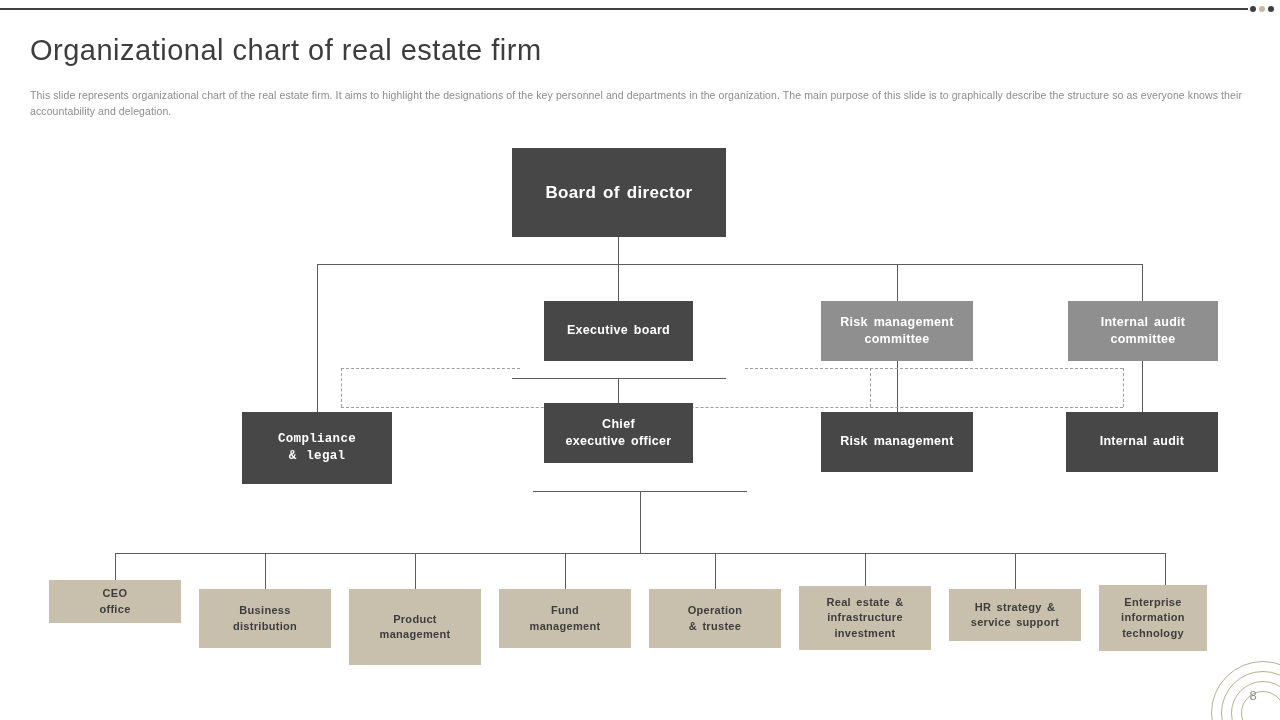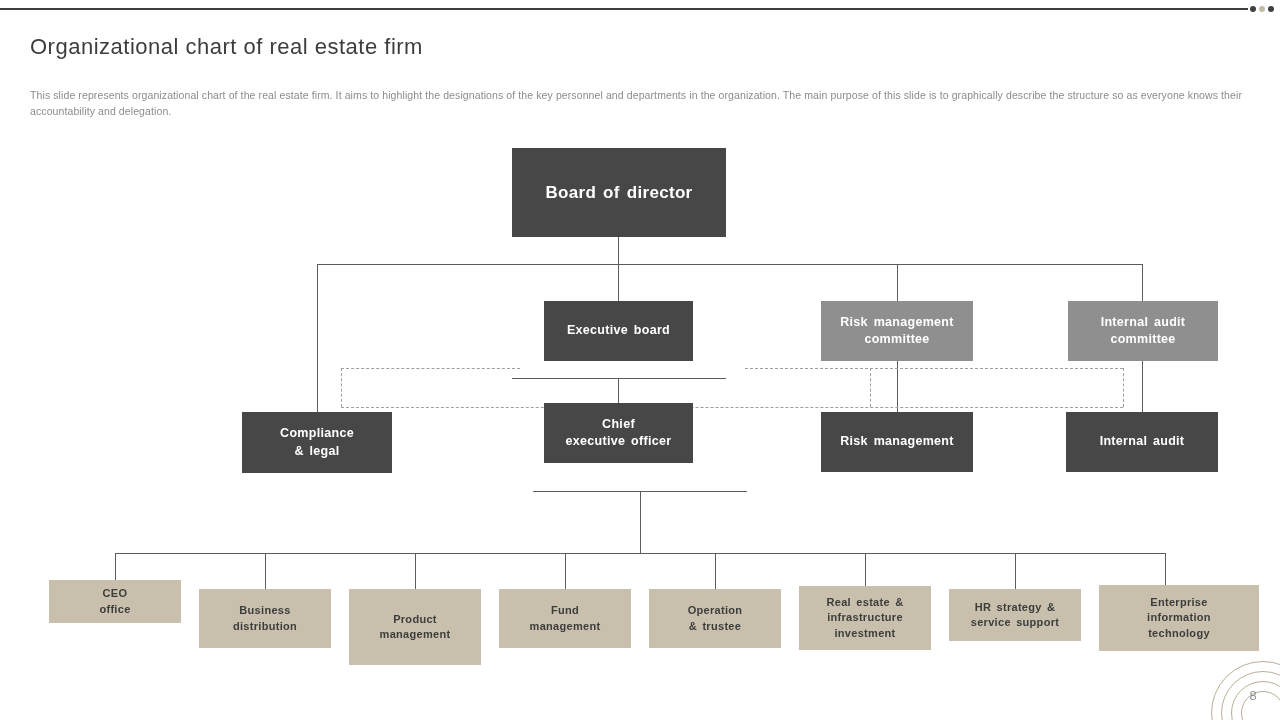--- a/index.html
+++ b/index.html
@@ -4,21 +4,21 @@
 <style>
   html,body{margin:0;padding:0;background:#fff;}
   .slide{
     position:relative;width:1280px;height:720px;background:#ffffff;
     overflow:hidden;font-family:"Liberation Sans",sans-serif;
   }
   
   .accent-bar{position:absolute;left:0;top:8;height:2px;background:#3f3f3f;z-index:3;}
   .accent-dot{position:absolute;width:6px;height:6px;border-radius:50%;z-index:3;}
   
-  .title{position:absolute;left:30px;top:34px;font-size:22px;font-weight:400;color:#3d3d3d;letter-spacing:.5px;}
+  .title{position:absolute;left:30px;top:34px;font-size:29px;font-weight:400;color:#3d3d3d;letter-spacing:.5px;}
   .desc{position:absolute;left:30px;top:87px;width:1212px;font-size:10.5px;line-height:1.55;color:#8c8c8c;letter-spacing:.1px;}
   
   .hline{position:absolute;height:1px;background:#5c5c5c;z-index:1;}
   .vline{position:absolute;width:1px;background:#5c5c5c;z-index:1;}
   .dash-h{position:absolute;height:0;border-top:1px dashed #9e9e9e;z-index:1;}
   .dash-v{position:absolute;width:0;border-left:1px dashed #9e9e9e;z-index:1;}
   
   .node{position:absolute;display:flex;align-items:center;justify-content:center;
         text-align:center;font-weight:bold;z-index:2;}
   .node .lbl{white-space:pre-line;line-height:1.4;letter-spacing:.3px;word-spacing:2px;}
@@ -86,21 +86,21 @@
   </div>
   <div class="node gray mid" style="left:821px;top:301px;width:152px;height:60px;">
     <span class="lbl">Risk management
 committee</span>
   </div>
   <div class="node gray mid" style="left:1068px;top:301px;width:150px;height:60px;">
     <span class="lbl">Internal audit
 committee</span>
   </div>
 
-  <div class="node dark mid" style="left:242px;top:412px;width:150px;height:61px;">
+  <div class="node dark mid" style="left:242px;top:412px;width:150px;height:72px;font-family:Liberation Mono, monospace;">
     <span class="lbl">Compliance
 &amp; legal</span>
   </div>
   <div class="node dark mid" style="left:544px;top:403px;width:149px;height:60px;">
     <span class="lbl">Chief
 executive officer</span>
   </div>
   <div class="node dark mid" style="left:821px;top:412px;width:152px;height:60px;">
     <span class="lbl">Risk management</span>
   </div>
@@ -130,21 +130,21 @@
   </div>
   <div class="node tan dept" style="left:799px;top:586px;width:132px;height:64px;">
     <span class="lbl">Real estate &amp;
 infrastructure
 investment</span>
   </div>
   <div class="node tan dept" style="left:949px;top:589px;width:132px;height:52px;">
     <span class="lbl">HR strategy &amp;
 service support</span>
   </div>
-  <div class="node tan dept" style="left:1099px;top:585px;width:160px;height:66px;">
+  <div class="node tan dept" style="left:1099px;top:585px;width:108px;height:66px;">
     <span class="lbl">Enterprise
 information
 technology</span>
   </div>
 
 
   <div class="ring" style="left:1211px;top:661px;width:102px;height:102px;"></div>
   <div class="ring" style="left:1221px;top:671px;width:82px;height:82px;"></div>
   <div class="ring" style="left:1231px;top:681px;width:62px;height:62px;"></div>
   <div class="ring" style="left:1241px;top:691px;width:42px;height:42px;"></div>

